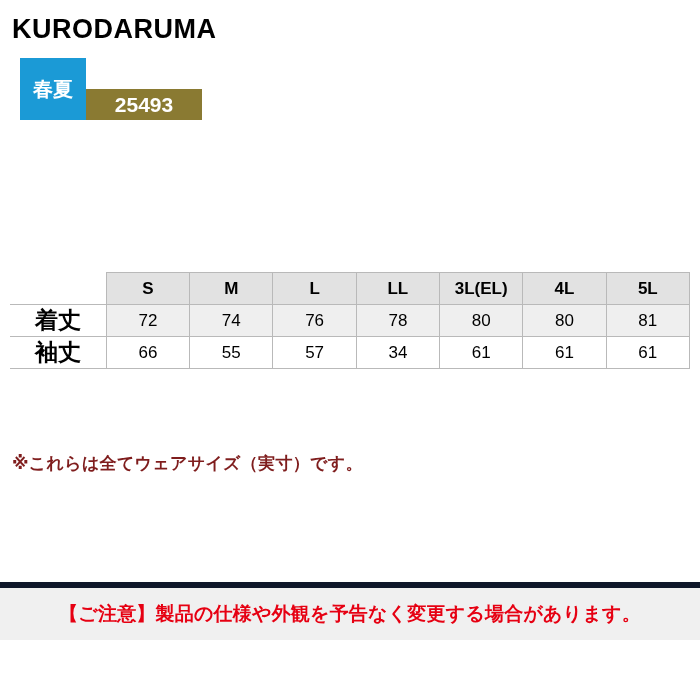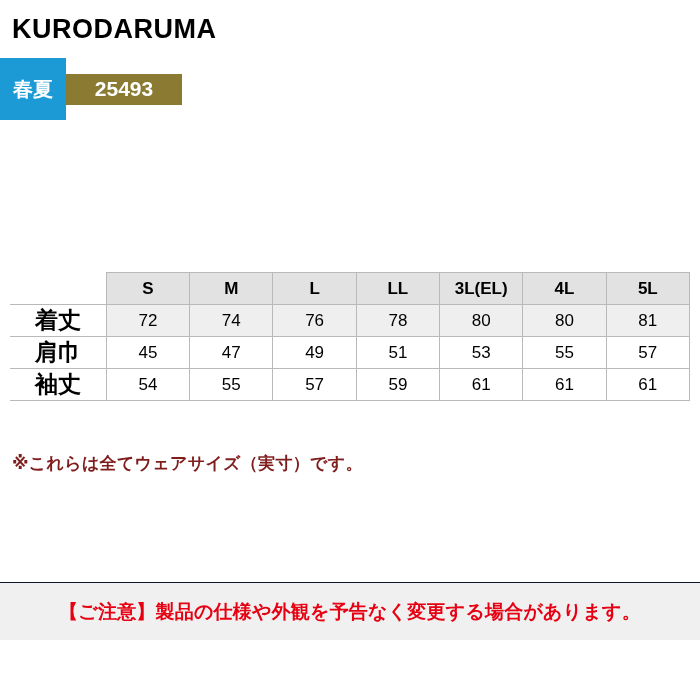--- a/index.html
+++ b/index.html
@@ -30,25 +30,25 @@
     font-size: 27px;
     font-weight: bold;
     letter-spacing: 0.5px;
     line-height: 1;
     color: #000000;
     white-space: nowrap;
   }
 
   .badges {
     position: absolute;
-    left: 0;
+    left: 20px;
     top: 58px;
     display: flex;
     flex-direction: row;
-    align-items: center;
+    align-items: flex-end;
   }
   .badge-season {
     background: #1b9ad6;
     color: #ffffff;
     font-size: 20px;
     font-weight: bold;
     width: 66px;
     height: 62px;
     display: flex;
     align-items: center;
@@ -142,21 +142,21 @@
   }
 
   
   .caution {
     position: absolute;
     left: 0;
     bottom: 0;
     width: 700px;
     height: 58px;
     background: #f0f0f0;
-    border-top: 1px solid #0f172a;
+    border-top: 6px solid #0f172a;
     display: flex;
     align-items: center;
     justify-content: center;
     box-sizing: border-box;
   }
   .caution-text {
     color: #e60012;
     font-size: 19px;
     font-weight: bold;
     letter-spacing: 0.2px;
@@ -206,35 +206,25 @@
           <th class="rowhead">着丈</th>
           <td>72</td>
           <td>74</td>
           <td>76</td>
           <td>78</td>
           <td>80</td>
           <td>80</td>
           <td>81</td>
         </tr>
         <tr>
-          <th class="rowhead">肩巾</th>
-          <td>45</td>
-          <td>47</td>
-          <td>49</td>
-          <td>51</td>
-          <td>53</td>
+          <th class="rowhead">袖丈</th>
+          <td>66</td>
           <td>55</td>
           <td>57</td>
-        </tr>
-        <tr>
-          <th class="rowhead">袖丈</th>
-          <td>54</td>
-          <td>55</td>
-          <td>57</td>
-          <td>59</td>
+          <td>34</td>
           <td>61</td>
           <td>61</td>
           <td>61</td>
         </tr>
       </tbody>
     </table>
   </div>
 
   <div class="note">※これらは全てウェアサイズ（実寸）です。</div>
 

